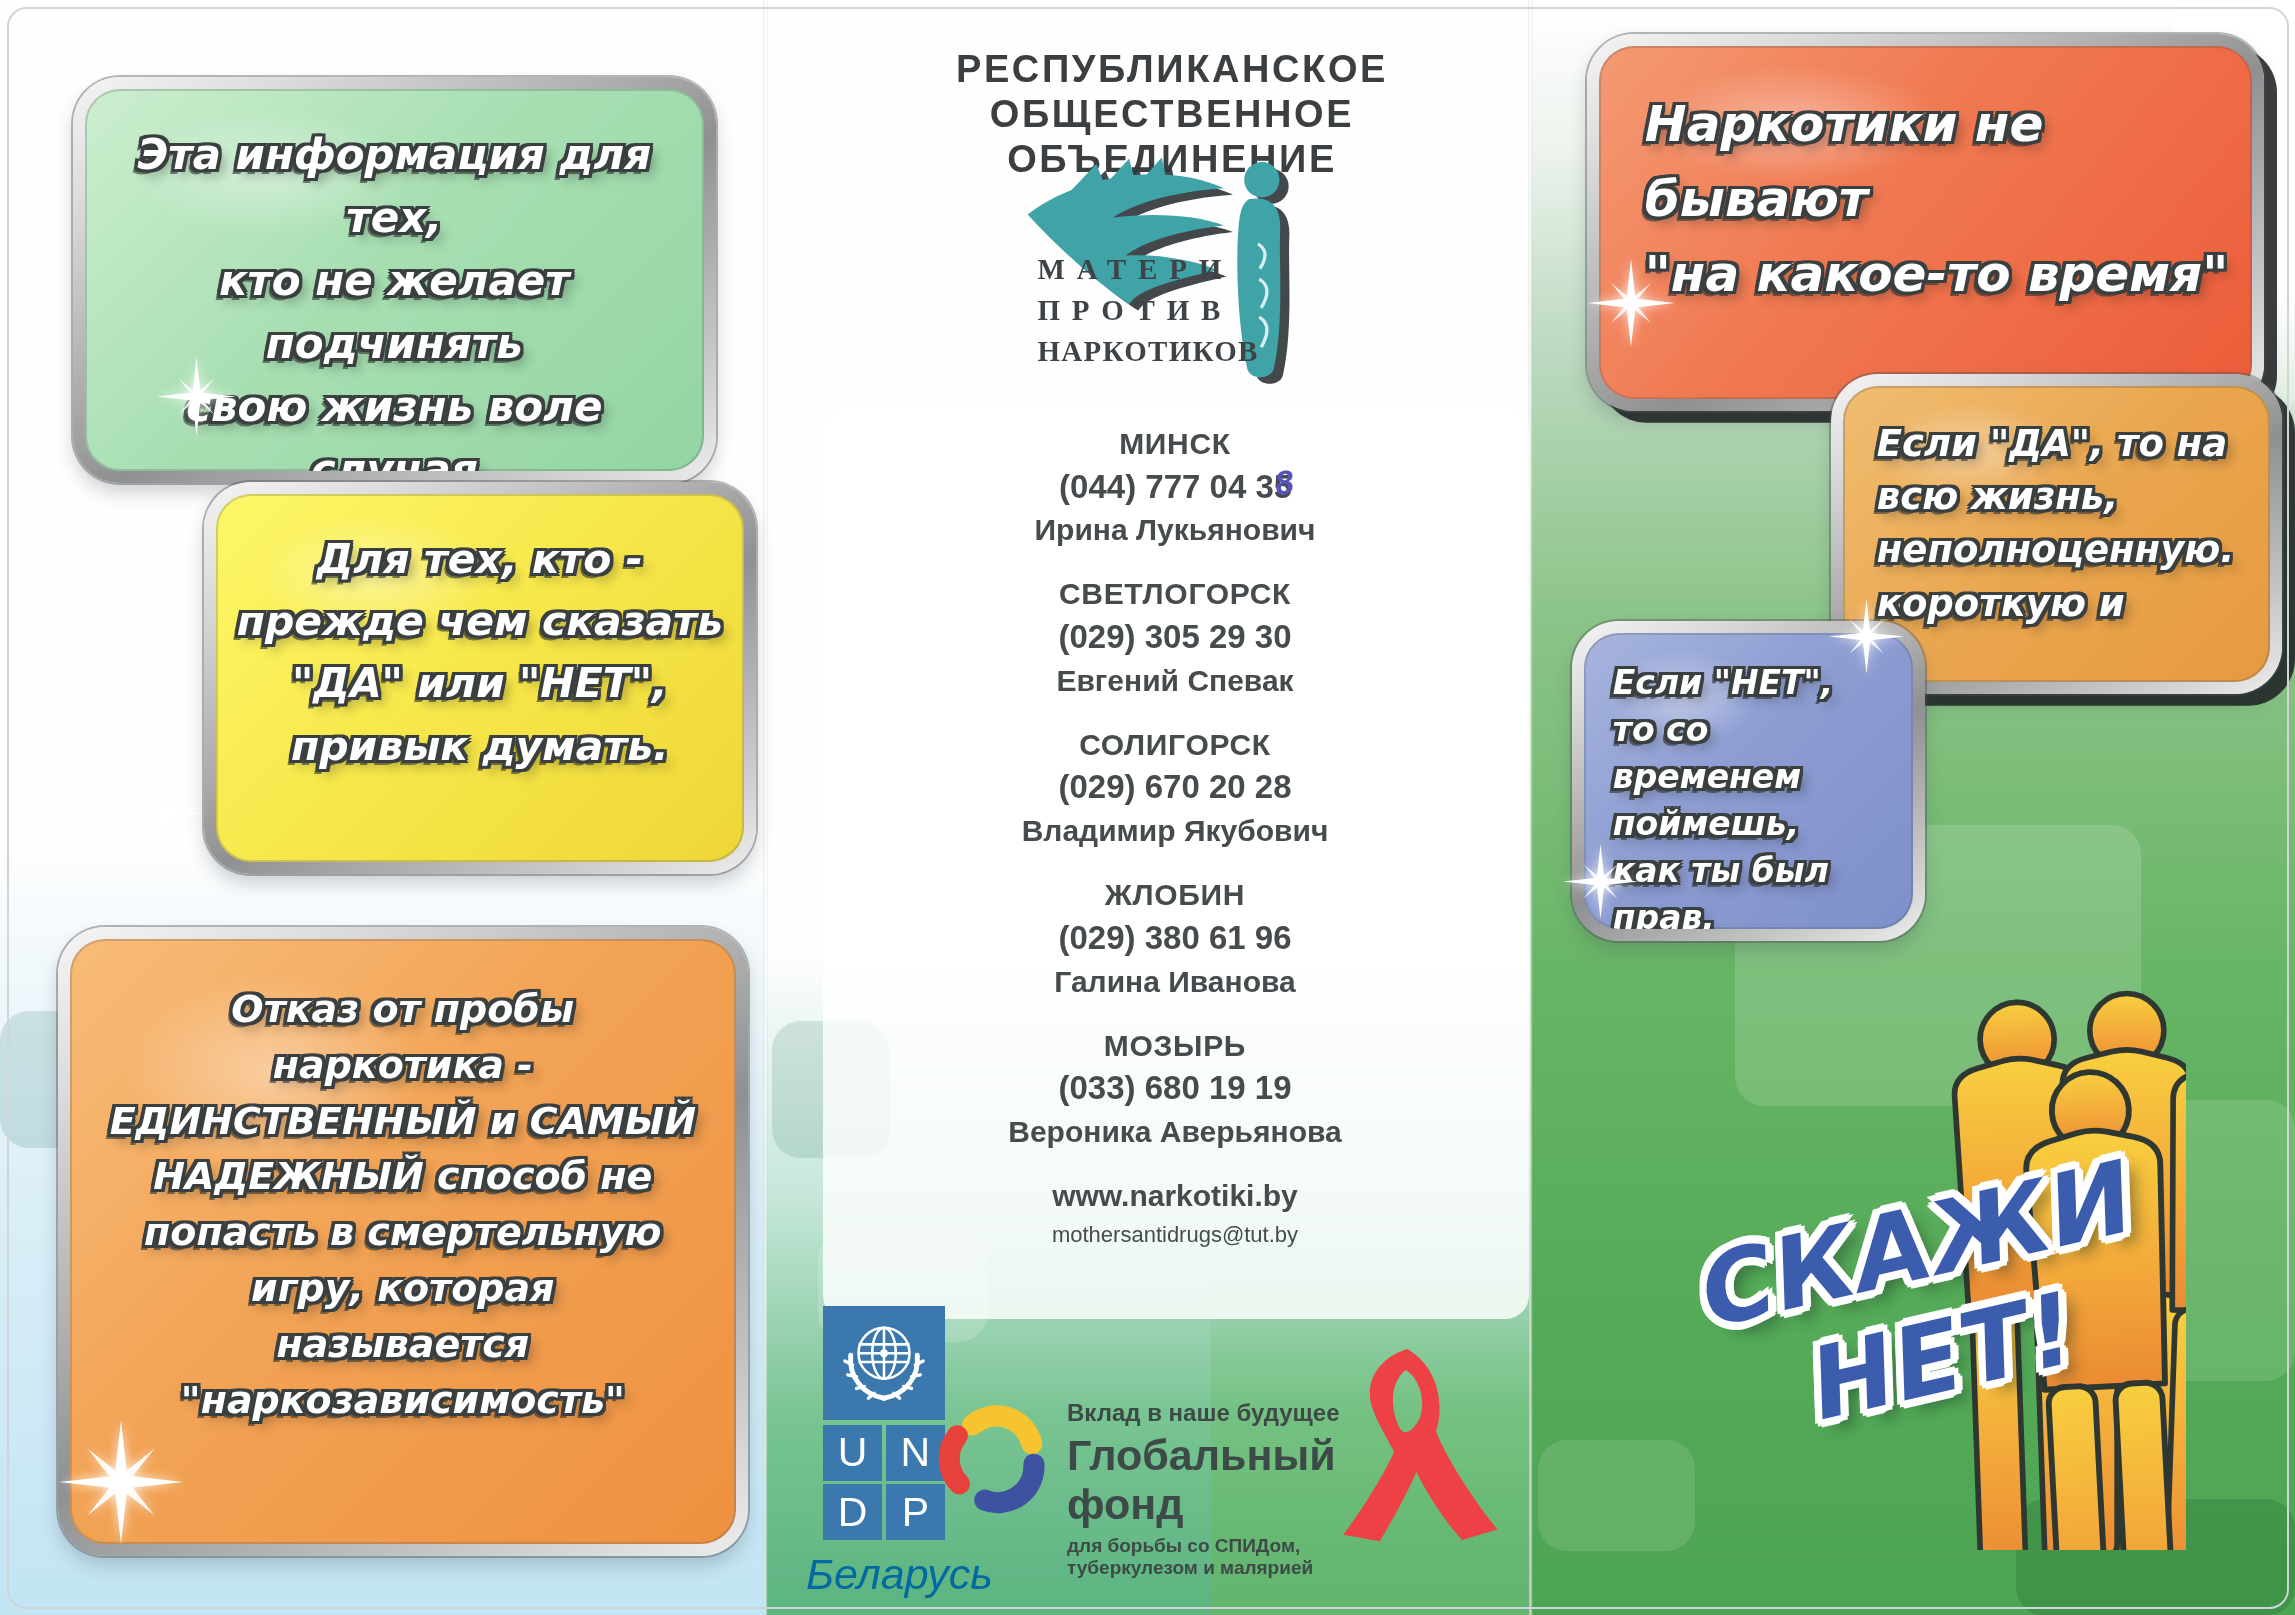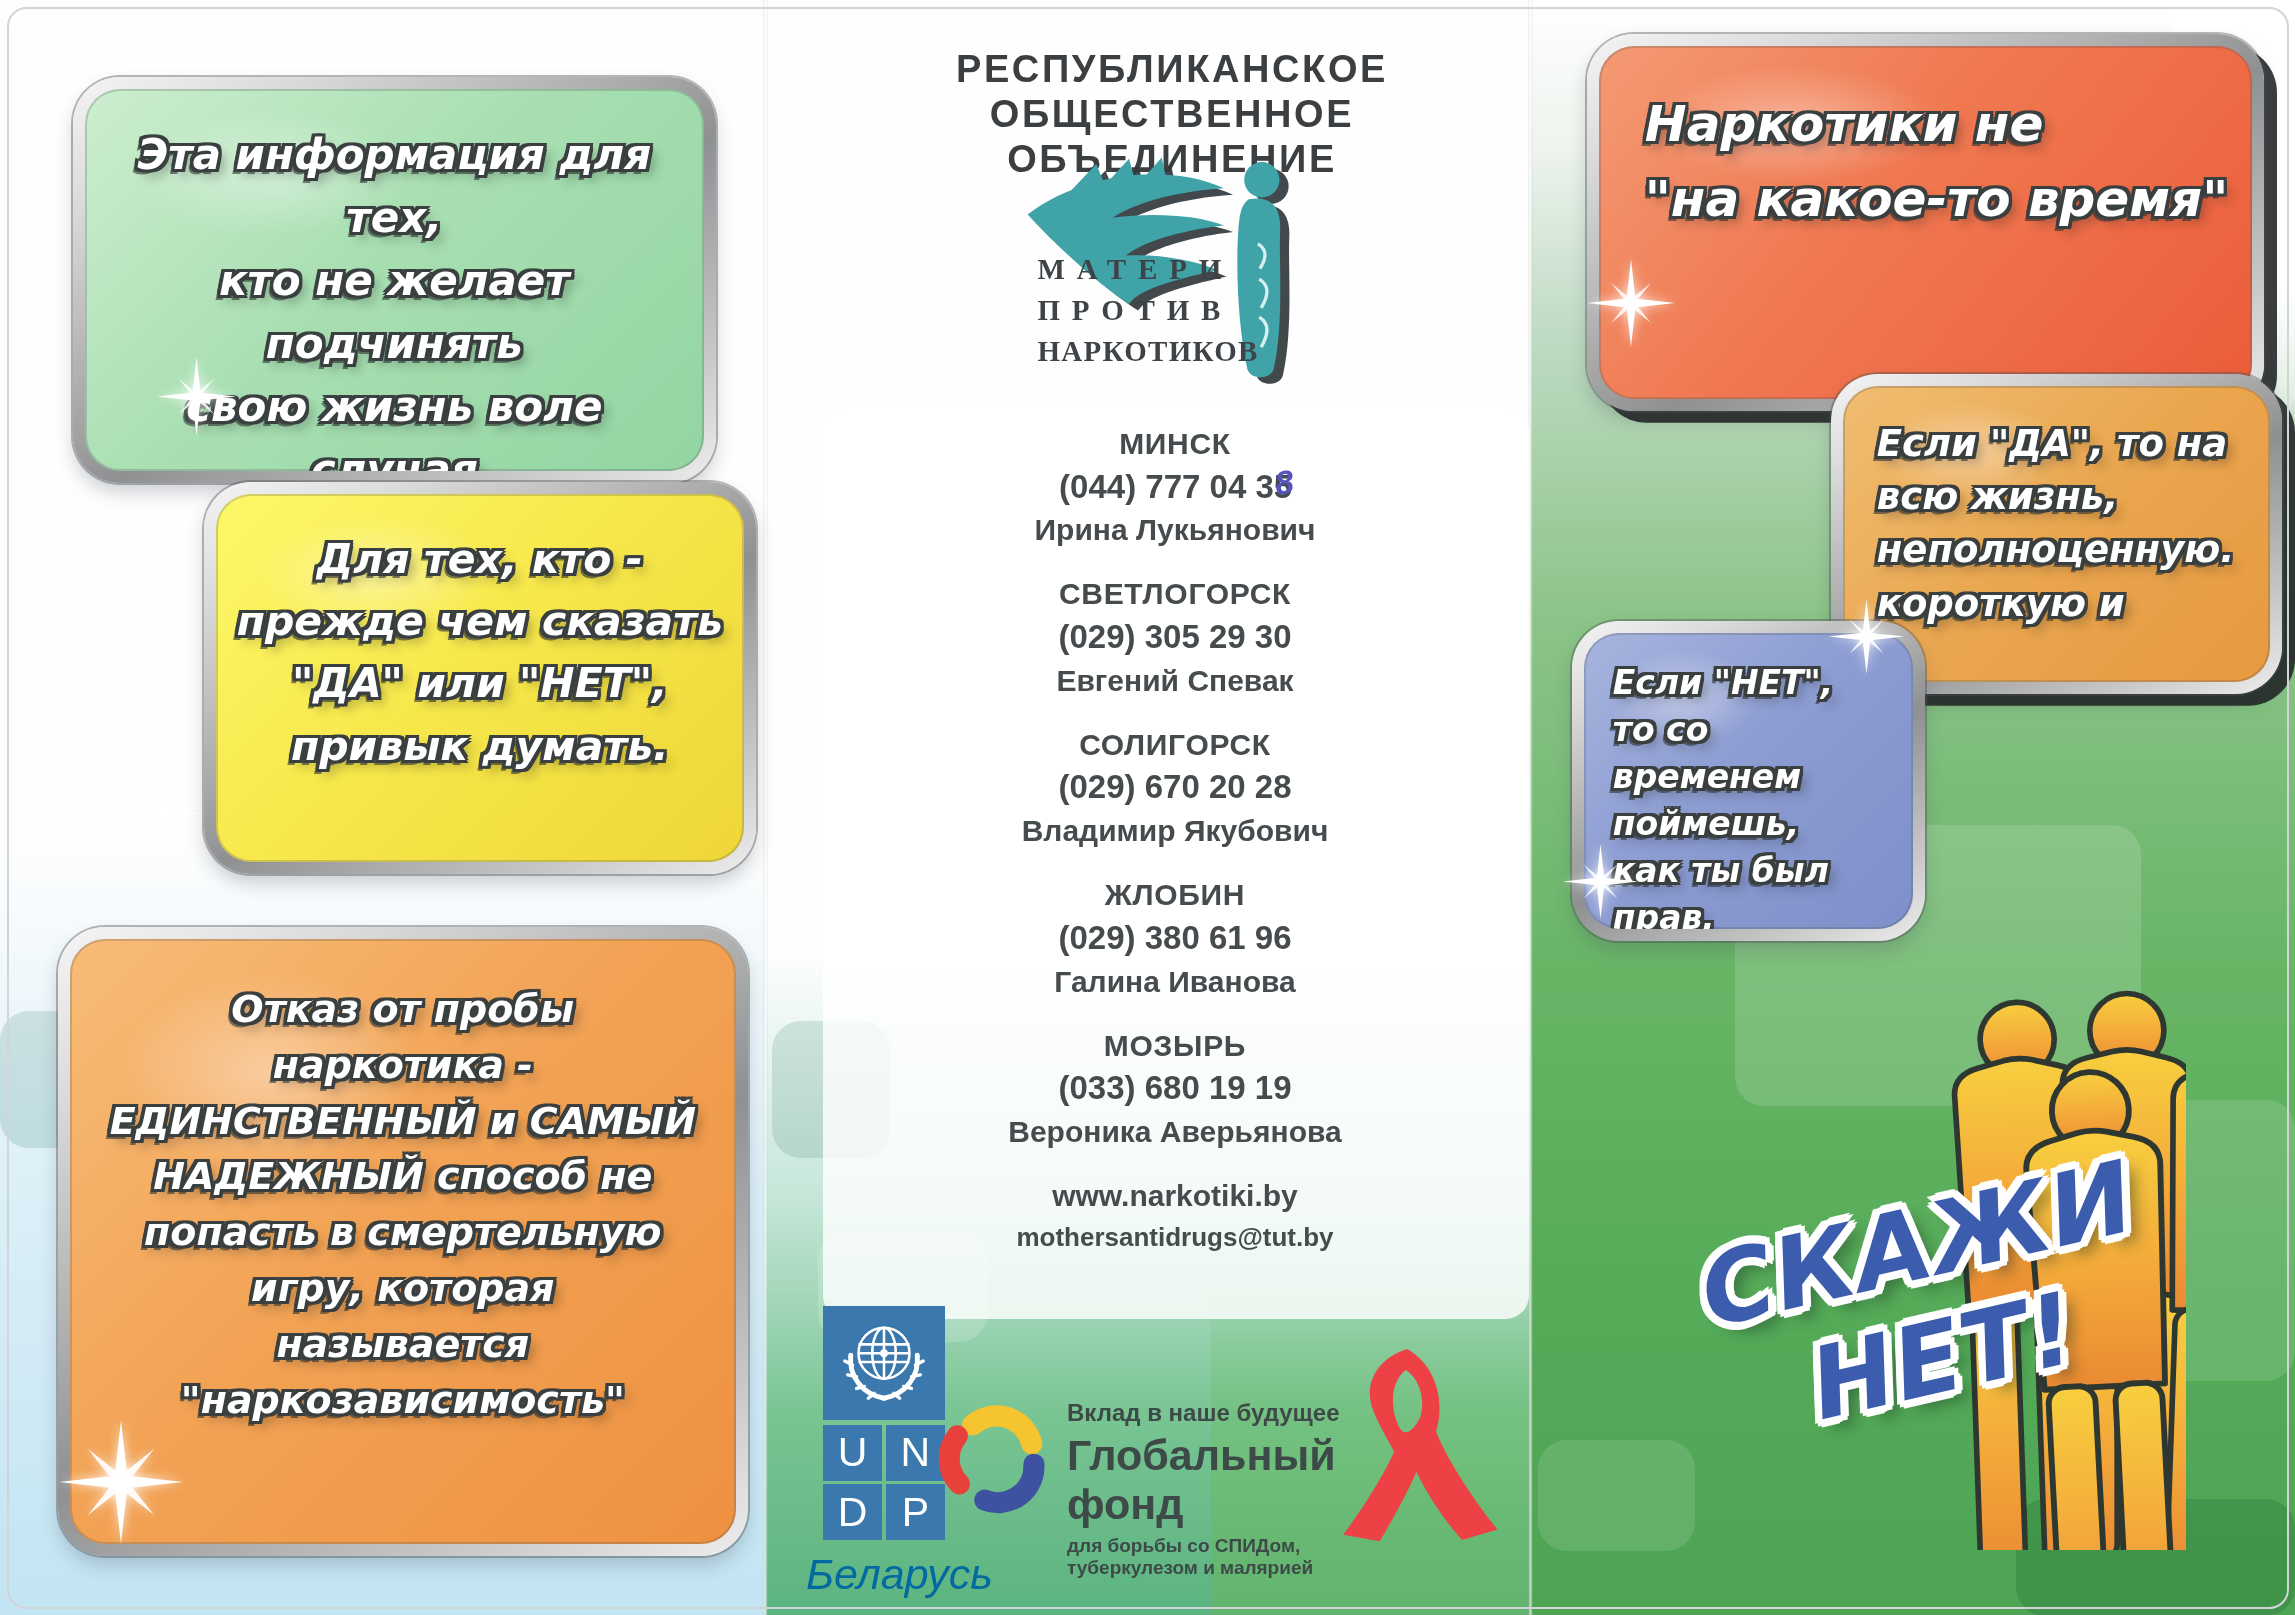--- a/index.html
+++ b/index.html
@@ -58,21 +58,21 @@
   .logo-words .w3{letter-spacing:1.3px;}
   .contact-panel{position:absolute;left:823px;top:408px;width:706px;height:911px;z-index:3;
     background:rgba(255,255,255,.8);border-radius:23.6px;}
   .contacts{position:absolute;left:851px;top:427px;width:648px;z-index:5;text-align:center;color:#464b4e;}
   .c-block{margin-bottom:30px;}
   .c-city{font-weight:bold;font-size:30px;letter-spacing:0.7px;}
   .c-phone{font-weight:bold;font-size:33px;margin-top:6.5px;}
   .c-name{font-weight:bold;font-size:30px;margin-top:7.9px;}
   .ink8{display:inline-block;color:#5753bc;font-style:italic;margin-left:-19.6px;transform:rotate(-8deg) translate(2.6px,-3.9px);}
   .c-web{font-weight:bold;font-size:30px;margin-top:22px;}
-  .c-mail{font-weight:bold;font-size:26px;margin-top:9.2px;}
+  .c-mail{font-weight:normal;font-size:22px;margin-top:9.2px;}
 
   
   .undp{position:absolute;left:823px;top:1306px;width:122px;z-index:5;}
   .undp-emblem{width:122px;height:114px;background:#3a78ad;display:flex;align-items:center;justify-content:center;}
   .undp-grid{margin-top:4.6px;display:grid;grid-template-columns:59px 59px;grid-auto-rows:56px;gap:3.9px;}
   .undp-tile{background:#3a78ad;color:#ffffff;font-size:41px;font-weight:400;
     display:flex;align-items:center;justify-content:center;}
   .undp-country{position:absolute;left:806px;top:1550px;z-index:5;font-style:italic;font-size:43px;color:#0369a1;}
 
   
@@ -279,20 +279,21 @@
     <svg width="183" height="203" viewBox="0 0 280 310">
       <path fill="#ee4146" fill-rule="evenodd" d="M138,12 C92,26 70,66 86,106 C96,132 112,156 118,170 C96,216 66,262 40,296 L96,306 C122,262 140,228 152,200 C170,236 196,276 222,304 L276,288 C236,238 198,178 182,138 C196,96 184,38 138,12 Z
       M136,44 C158,58 166,92 158,116 C146,140 132,148 124,128 C112,100 112,62 136,44 Z"></path>
     </svg>
   </div>
 
   <div class="box rshadow" style="left:1587px;top:34px;width:653px;height:353px;">
     <div class="box-inner fill-red" style="padding:41px 10px 0 46px;">
       <div class="cartoon tx-l" style="font-size:50px;line-height:1.5;">
         <div>Наркотики не</div>
+        <div>бывают</div>
         <div>"на какое-то время"</div>
       </div>
     </div>
   </div>
 
   <div class="box rshadow" style="left:1831px;top:374px;width:427px;height:296px;">
     <div class="box-inner fill-orangeR" style="padding:31px 13px 0 34px;">
       <div class="cartoon tx-l" style="font-size:37px;line-height:1.44;">
         <div>Если "ДА", то на</div>
         <div>всю жизнь,</div>

